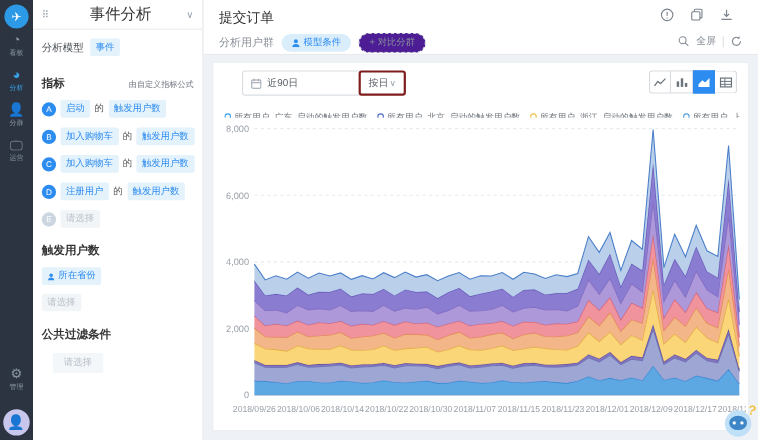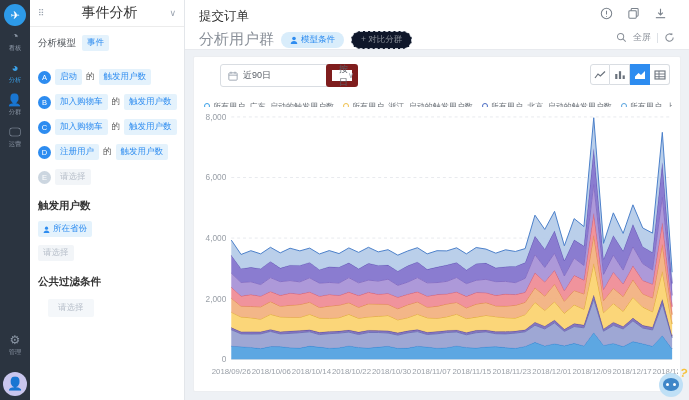--- a/index.html
+++ b/index.html
@@ -44,35 +44,35 @@
   .placeholder-tag { display:inline-block; margin-top:8px; }
   .filter-btn { display:inline-block; margin:2px 0 0 10px; background:#f4f7fa; color:#b9c1cb; font-size:8.5px; padding:3px 10px; border-radius:2px; cursor:pointer; }
 
   
   .main { position:absolute; left:185px; top:0; right:0; height:400px; }
   .main-head { position:absolute; left:0; top:0; right:0; height:50px; background:#fff; border-bottom:1px solid #e8eaee; }
   .mh-title { position:absolute; left:14px; top:8px; font-size:12.5px; color:#333; }
   .mh-icons { position:absolute; right:22px; top:7px; display:flex; gap:14px; color:#7a828c; }
   .mh-icons svg { display:block; cursor:pointer; }
   .tabs-row { position:absolute; left:14px; top:30px; display:flex; align-items:center; gap:7px; }
-  .tabs-row .glabel { font-size:15px; color:#8a9099; }
+  .tabs-row .glabel { font-size:10px; color:#8a9099; }
   .pill-solid { display:inline-flex; align-items:center; gap:3px; background:#d9edfb; color:#2d8cf0;
     font-size:8.5px; padding:2px 9px; border-radius:9px; cursor:pointer; }
-  .pill-dash { display:inline-flex; align-items:center; background:#0f172a; border:1px dashed #c6ccd4; color:#8a9099;
+  .pill-dash { display:inline-flex; align-items:center; background:#4c1d95; border:1px dashed #c6ccd4; color:#8a9099;
     font-size:8.5px; padding:2px 9px; border-radius:9px; cursor:pointer; }
   .view-ctrls { position:absolute; right:14px; top:31px; display:flex; align-items:center; gap:6px; color:#8a9099; font-size:9px; }
   .view-ctrls .vdiv { width:1px; height:10px; background:#dde1e6; }
   .view-ctrls span, .view-ctrls svg { cursor:pointer; }
 
   
   .card { position:absolute; left:8px; right:8px; top:56px; bottom:8px; background:#fff; border:1px solid #eceef1; border-radius:2px; }
   .ctrl-row { position:absolute; left:10px; right:10px; top:7px; height:24px; }
   .date-input { position:absolute; left:16px; top:0; width:112px; height:23px; border:1px solid #d9dde2; border-radius:3px;
     display:flex; align-items:center; gap:5px; padding:0 7px; color:#5a6068; font-size:9px; cursor:pointer; background:#fff; }
-  .gran-select { position:absolute; left:122px; top:0; width:32px; height:23px; border:6px solid #7f1d1d; border-radius:3px;
+  .gran-select { position:absolute; left:122px; top:0; width:43px; height:23px; border:2px solid #7f1d1d; border-radius:3px;
     display:flex; align-items:center; justify-content:space-between; padding:0 7px; color:#5a6068; font-size:9px; cursor:pointer; background:#fff; }
   .gran-select .chev { color:#9aa3af; font-size:8px; }
   .chart-btns { position:absolute; right:0; top:0; display:flex; }
   .cbtn { width:20px; height:21px; border:1px solid #d9dde2; border-left-width:0; display:flex; align-items:center; justify-content:center; background:#fff; cursor:pointer; color:#6b737d; }
   .cbtn:first-child { border-left-width:1px; border-radius:3px 0 0 3px; }
   .cbtn:last-child { border-radius:0 3px 3px 0; }
   .cbtn.active { background:#2d8cf0; border-color:#2d8cf0; color:#fff; }
 
   .legend-row { position:absolute; left:10px; right:8px; top:36px; height:14px; display:flex; align-items:center; gap:9px; overflow:hidden; }
   .lg-item { display:inline-flex; align-items:center; gap:3px; white-space:nowrap; cursor:pointer; flex:none;margin-top:12px; }
@@ -122,20 +122,24 @@
   <div class="panel">
     <div class="panel-head">
       <span class="grid-ic">⠿</span>
       <span class="ptitle">事件分析</span>
       <span class="chev">∨</span>
     </div>
     <div class="pbody">
       <div class="row-model">
         <span class="lab-sm">分析模型</span>
         <span class="tag-blue">事件</span>
+      </div>
+      <div class="metrics-head">
+        <span class="mtitle">指标</span>
+        <span class="mformula">由自定义指标公式</span>
       </div>
 
       <div class="metric-row">
         <span class="badge">A</span>
         <span class="tag-blue">启动</span>
         <span class="conn">的</span>
         <span class="tag-blue">触发用户数</span>
       </div>
       <div class="metric-row">
         <span class="badge">B</span>
@@ -256,26 +260,26 @@
           </div>
         </div>
       </div>
 
       <div class="legend-row">
         <span class="lg-item">
           <span class="lg-dot" style="border-color:#3aa0e8"></span>
           <span class="lg-txt">所有用户_广东_启动的触发用户数</span>
         </span>
         <span class="lg-item">
+          <span class="lg-dot" style="border-color:#4a6cc3"></span>
+          <span class="lg-txt">所有用户_北京_启动的触发用户数</span>
+        </span>
+        <span class="lg-item">
           <span class="lg-dot" style="border-color:#f0c04a"></span>
           <span class="lg-txt">所有用户_浙江_启动的触发用户数</span>
-        </span>
-        <span class="lg-item">
-          <span class="lg-dot" style="border-color:#4a6cc3"></span>
-          <span class="lg-txt">所有用户_北京_启动的触发用户数</span>
         </span>
         <span class="lg-item">
           <span class="lg-dot" style="border-color:#56a2de"></span>
           <span class="lg-txt">所有用户_上海_启动的触发用户数</span>
         </span>
 
       </div>
 
       <div class="chart-wrap">
         <svg id="chart-svg" viewBox="0 0 492 282" preserveAspectRatio="none">

